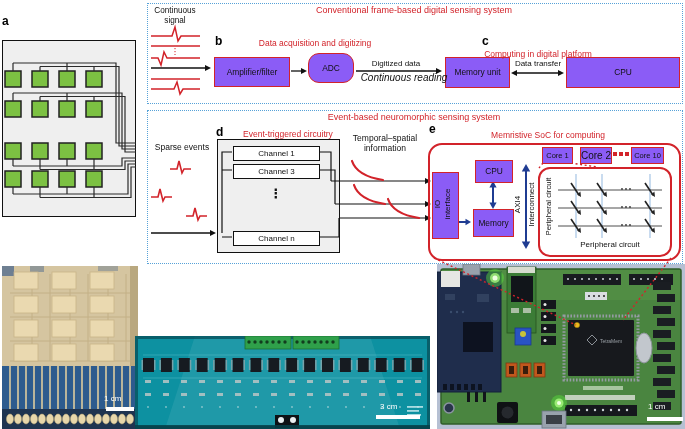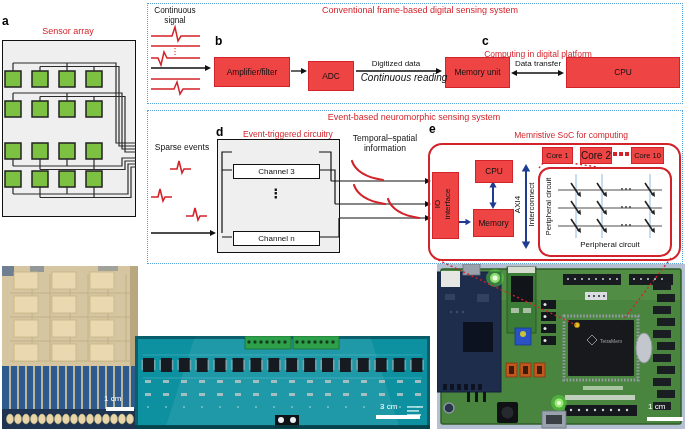--- a/index.html
+++ b/index.html
@@ -6,21 +6,21 @@
   #stage{position:relative;width:685px;height:429px;background:#fff;overflow:hidden;
          font-family:"Liberation Sans","DejaVu Sans",sans-serif;}
   .abs{position:absolute;}.z1{z-index:1}.z2{z-index:2}.z3{z-index:3}.z4{z-index:4}
   .letter{font-weight:700;font-size:12px;color:#000;z-index:4;}
   .cap{font-size:8.5px;line-height:10px;color:#111;}
   .ttl{font-size:9px;color:#d2232a;text-align:center;z-index:4;}
   .sub{font-size:8.5px;color:#d2232a;text-align:center;z-index:4;}
   .prel{white-space:pre-line;}
   .ctr{text-align:center;}
   .dashedbox{position:absolute;border:1.5px dotted #57a2d8;z-index:0;}
-  .rbox{position:absolute;border:1.6px solid #d2232a;background:#ef4444;display:flex;
+  .rbox{position:absolute;border:1.6px solid #d2232a;background:#8b5cf6;display:flex;
         align-items:center;justify-content:center;font-size:8.4px;color:#111;
         text-align:center;z-index:3;line-height:9px;}
   .kbox{position:absolute;border:1.3px solid #111;background:#fff;display:flex;
         align-items:center;justify-content:center;font-size:8px;color:#111;z-index:3;}
   .graybox{position:absolute;background:#efefef;border:1.5px solid #111;z-index:1;}
   .rot{transform:rotate(-90deg);transform-origin:center;}
   .vlab{position:absolute;font-size:8px;color:#111;text-align:center;z-index:4;line-height:10px;}
   .sbar{position:absolute;background:#fff;z-index:5;}
   .stext{position:absolute;color:#fff;font-size:8px;z-index:5;}
   .coredots{position:absolute;display:flex;gap:2.5px;align-items:center;z-index:3;}
@@ -466,51 +466,52 @@
       <path d="M571,163 L597,167"></path>
       <path d="M434,258 L576,325"></path>
       <path d="M671,258 L623,320"></path>
     </g>
   </svg>
 
   <div class="dashedbox" style="left:147px;top:3px;width:534px;height:99px;"></div>
   <div class="dashedbox" style="left:147px;top:110px;width:534px;height:152px;"></div>
 
   <div class="abs letter" style="left:2px;top:14px;">a</div>
-  <div class="abs ttl" style="left:2px;top:26px;width:132px;">Sensor array</div>
-
-  <div class="abs ttl" style="left:155px;top:5px;width:530px;">Conventional frame-based digital sensing system</div>
+
+  <div class="abs ttl" style="left:149px;top:5px;width:530px;">Conventional frame-based digital sensing system</div>
   <div class="abs cap prel ctr z4" style="left:146px;top:6px;width:58px;font-size:8.2px;">Continuous
 signal</div>
 
   <div class="abs letter" style="left:215px;top:34px;">b</div>
+  <div class="abs sub" style="left:233px;top:38px;width:164px;">Data acquisition and digitizing</div>
   <div class="rbox" style="left:214px;top:57px;width:74px;height:28px;">Amplifier/filter</div>
-  <div class="rbox" style="left:308px;top:61px;width:44px;height:28px;">ADC</div>
+  <div class="rbox" style="left:308px;top:53px;width:44px;height:28px;border-radius:11px;">ADC</div>
   <div class="abs cap ctr z4" style="left:352px;top:59px;width:88px;font-size:8px;">Digitized data</div>
   <div class="abs cap ctr z4" style="left:357px;top:73px;width:94px;font-size:10px;font-style:italic;">Continuous reading</div>
 
   <div class="abs letter" style="left:482px;top:34px;">c</div>
   <div class="abs sub" style="left:479px;top:49px;width:118px;">Computing in digital platform</div>
   <div class="rbox" style="left:445px;top:57px;width:63px;height:29px;">Memory unit</div>
   <div class="abs cap ctr z4" style="left:506px;top:59px;width:64px;font-size:8px;">Data transfer</div>
   <div class="rbox" style="left:566px;top:57px;width:112px;height:29px;">CPU</div>
 
   <div class="abs ttl" style="left:149px;top:111.5px;width:530px;">Event-based neuromorphic sensing system</div>
   <div class="abs cap ctr z4" style="left:150px;top:142px;width:64px;">Sparse events</div>
 
   <div class="abs letter" style="left:216px;top:125px;">d</div>
   <div class="abs sub" style="left:232px;top:129px;width:112px;">Event-triggered circuitry</div>
+  <div class="kbox" style="left:233px;top:146px;width:85px;height:13px;">Channel 1</div>
   <div class="kbox" style="left:233px;top:164px;width:85px;height:13px;">Channel 3</div>
   <div class="abs z3 ctr" style="left:269px;top:186px;width:14px;font-size:13px;font-weight:700;color:#111;">⋮</div>
   <div class="kbox" style="left:233px;top:231px;width:85px;height:13px;">Channel n</div>
   <div class="abs cap prel ctr z4" style="left:342px;top:133px;width:86px;">Temporal–spatial
 information</div>
 
   <div class="abs letter" style="left:429px;top:122px;">e</div>
-  <div class="abs sub" style="left:468px;top:130px;width:160px;text-align:right;">Memristive SoC for computing</div>
+  <div class="abs sub" style="left:468px;top:130px;width:160px;">Memristive SoC for computing</div>
   <div class="abs z2" style="left:428px;top:143px;width:249px;height:114px;border:2px solid #d2232a;border-radius:14px;background:transparent;"></div>
   <div class="rbox" style="left:432px;top:172px;width:25px;height:65px;"></div>
   <div class="vlab rot prel" style="left:412px;top:192px;width:65px;height:24px;">IO
 interface</div>
   <div class="rbox" style="left:475px;top:160px;width:36px;height:21px;">CPU</div>
   <div class="rbox" style="left:473px;top:209px;width:39px;height:26px;">Memory</div>
   <div class="vlab rot" style="left:478px;top:199px;width:80px;height:11px;">AXI4</div>
   <div class="vlab rot" style="left:492px;top:199px;width:80px;height:11px;">Interconnect</div>
   <div class="rbox" style="left:542px;top:147px;width:29px;height:15px;font-size:7.5px;">Core 1</div>
   <div class="rbox" style="left:580px;top:147px;width:30px;height:15px;font-size:10px;">Core 2</div>

